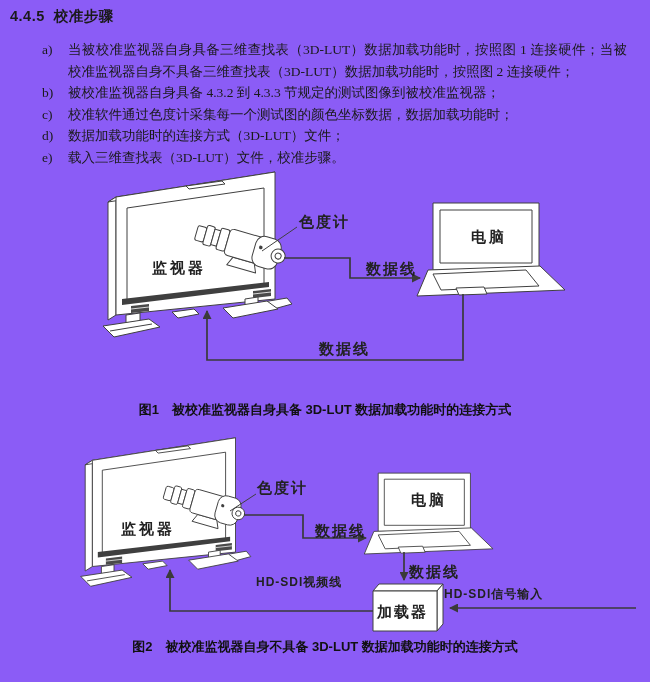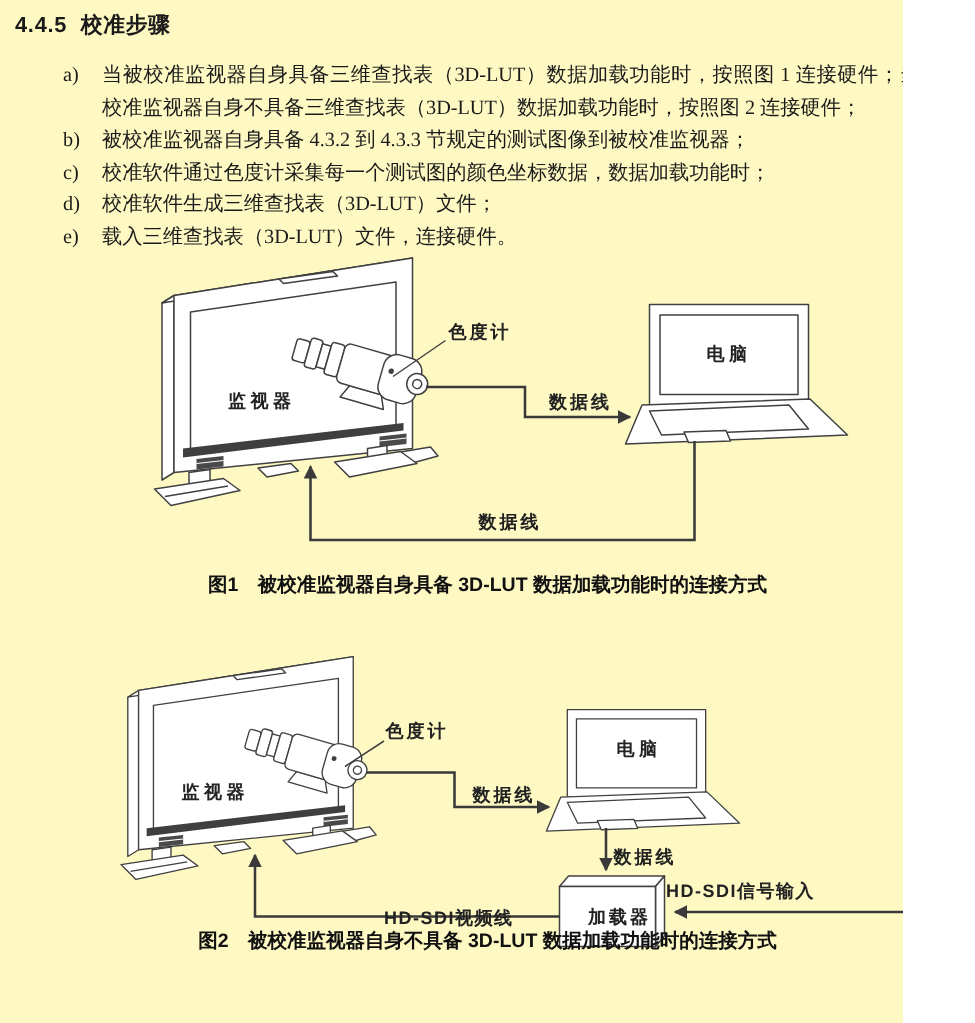--- a/index.html
+++ b/index.html
@@ -1,62 +1,62 @@
 <!DOCTYPE html>
 <html><head>
 <meta charset="utf-8">
 <style>
   html,body { margin:0; padding:0; background:#ffffff; }
   .page {
-    position:relative; width:602px; height:682px; background:#fef9c3;
+    position:relative; width:650px; height:682px; background:#8b5cf6;
     color:#1a1a1a; font-family:"Liberation Serif", serif; overflow:hidden;
   }
   .heading {
     position:absolute; left:10px; top:7px;
     font-family:"Liberation Sans", sans-serif; font-weight:bold;
     font-size:14.5px; white-space:pre; letter-spacing:0.5px;
   }
   .steps {
     position:absolute; left:42px; top:39px; width:585px;
     font-size:13.5px; line-height:21.5px;
   }
   .step { display:flex; }
   .step .marker { flex:none; width:26px; }
   .step .text { flex:1; text-align:justify; }
   svg.diagram-layer { position:absolute; left:0; top:0; }
   .draw { fill:#ffffff; stroke:#404040; stroke-width:1; stroke-linejoin:round; }
   .ln   { fill:none; stroke:#3a3a3a; stroke-width:1.7; }
   .leader { fill:none; stroke:#404040; stroke-width:1; }
   .dlabel {
     position:absolute; font-family:"Liberation Sans", sans-serif;
-    font-weight:bold; font-size:12px; letter-spacing:2px;
+    font-weight:bold; font-size:15px; letter-spacing:2px;
     white-space:pre; color:#222;
   }
   .dlabel.latin { letter-spacing:1px; font-size:12px; }
   .caption {
     position:absolute; left:0; width:650px; text-align:center;
     font-family:"Liberation Sans", sans-serif; font-weight:bold;
-    font-size:13px; white-space:pre; color:#111;
+    font-size:13px; white-space:pre; color:#111;margin-top:20px;
   }
   #cap-fig1 { top:381px; }
   #cap-fig2 { top:618px; }
   
   #lb-f1-colorimeter { left:299px; top:213px; }
   #lb-f1-computer    { left:471px; top:228px; letter-spacing:3px; }
   #lb-f1-monitor     { left:152px; top:259px; letter-spacing:3px; }
   #lb-f1-cabletop    { left:366px; top:260px; }
   #lb-f1-cablebot    { left:319px; top:340px; }
   
   #lb-f2-colorimeter { left:257px; top:479px; }
   #lb-f2-computer    { left:411px; top:491px; letter-spacing:3px; }
   #lb-f2-monitor     { left:121px; top:520px; letter-spacing:3px; }
   #lb-f2-cabletop    { left:315px; top:522px; }
   #lb-f2-cabledown   { left:409px; top:563px; }
-  #lb-f2-loader      { left:392px; top:603px; }
-  #lb-f2-video       { left:240px; top:604px;padding-left:16px; }
+  #lb-f2-loader      { left:377px; top:603px; }
+  #lb-f2-video       { left:240px; top:574px;padding-left:16px; }
   #lb-f2-input       { left:444px; top:586px; }
 </style>
 </head>
 <body>
 
 <div class="page">
 
   <div class="heading">4.4.5  校准步骤</div>
 
   <div class="steps">
@@ -67,25 +67,25 @@
     <div class="step">
       <span class="marker">b)</span>
       <span class="text">被校准监视器自身具备 4.3.2 到 4.3.3 节规定的测试图像到被校准监视器；</span>
     </div>
     <div class="step">
       <span class="marker">c)</span>
       <span class="text">校准软件通过色度计采集每一个测试图的颜色坐标数据，数据加载功能时；</span>
     </div>
     <div class="step">
       <span class="marker">d)</span>
-      <span class="text">校准软件生成三维查找表（3D-LUT）文件；</span>
+      <span class="text">数据加载功能时的连接方式（3D-LUT）文件；</span>
     </div>
     <div class="step">
       <span class="marker">e)</span>
-      <span class="text">载入三维查找表（3D-LUT）文件，连接硬件。</span>
+      <span class="text">载入三维查找表（3D-LUT）文件，校准步骤。</span>
     </div>
   </div>
 
   <svg class="diagram-layer" width="650" height="682" viewBox="0 0 650 682" aria-hidden="true">
     <defs>
       <marker id="arrow" markerUnits="userSpaceOnUse" markerWidth="9" markerHeight="9" refX="8" refY="4.5" orient="auto">
         <path d="M0,0 L9,4.5 L0,9 Z" fill="#3a3a3a"></path>
       </marker>
 
       <g id="monitor-unit">

